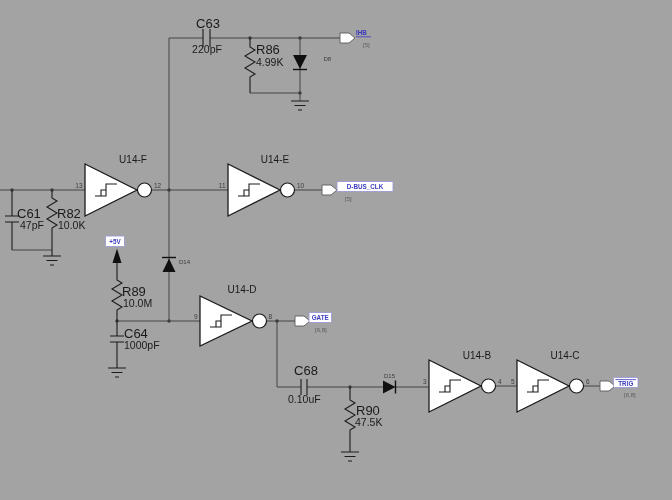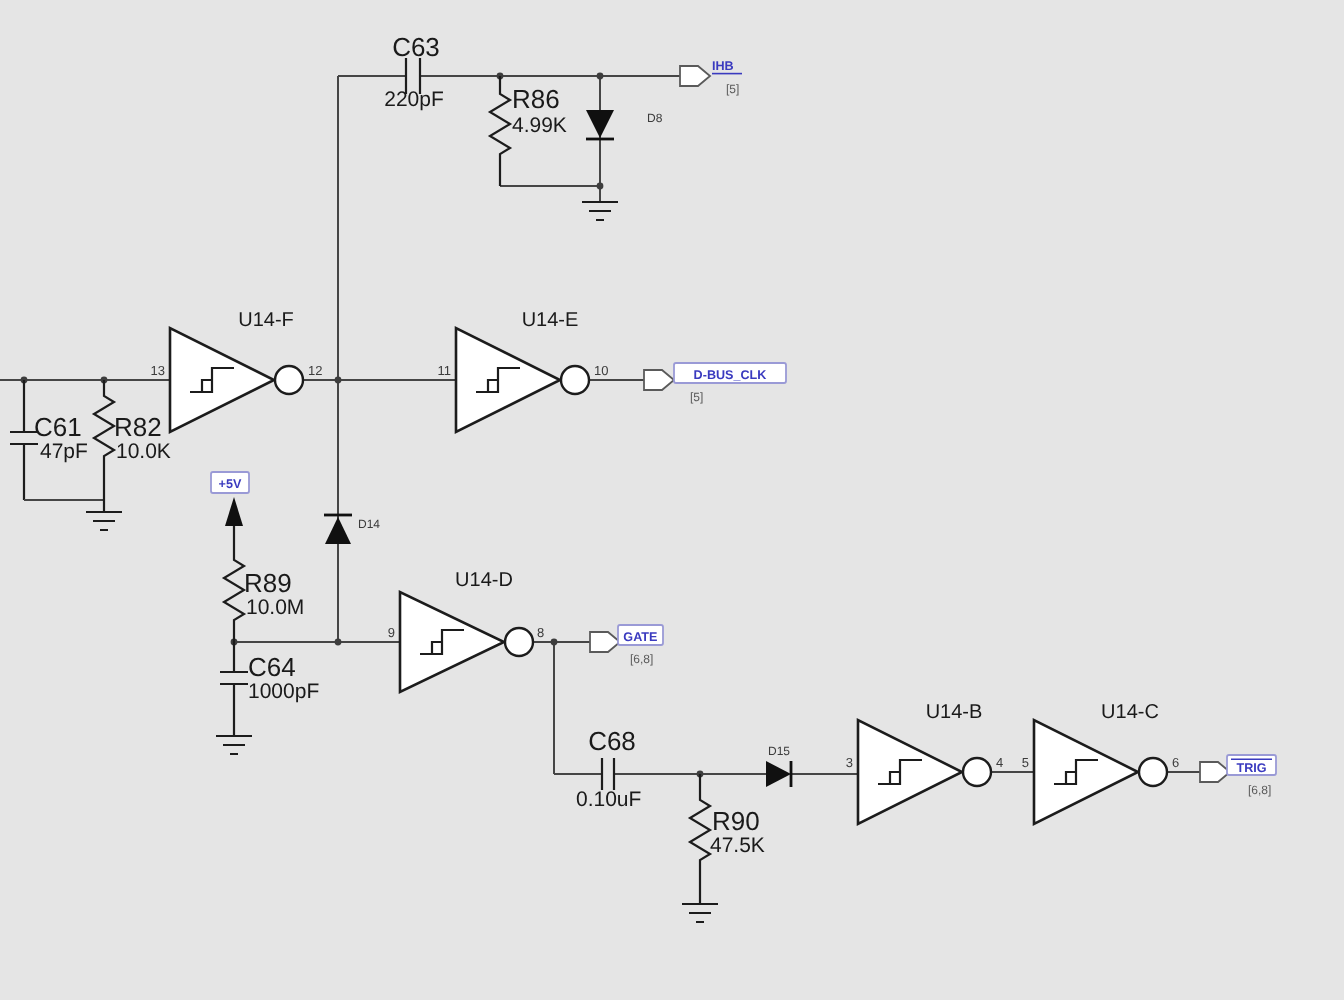--- a/index.html
+++ b/index.html
@@ -1,16 +1,16 @@
 <!DOCTYPE html>
 <html><head>
 <meta charset="utf-8">
 <style>
   html,body{margin:0;padding:0;background:#ffffff;}
-  .stage{position:relative;width:672px;height:500px;background:#e5e5e5;overflow:hidden;
+  .stage{position:relative;width:672px;height:500px;background:#a3a3a3;overflow:hidden;
          font-family:"Liberation Sans",sans-serif;}
   svg{display:block;}
   .wire{stroke:#454545;stroke-width:1;fill:none;}
   .sym{stroke:#1c1c1c;stroke-width:1.1;fill:none;}
   .tri{fill:#ffffff;stroke:#1c1c1c;stroke-width:1.3;}
   .bub{fill:#ffffff;stroke:#1c1c1c;stroke-width:1.2;}
   .dio{fill:#101010;stroke:none;}
   .dbar{stroke:#101010;stroke-width:1.4;fill:none;}
   .dot{fill:#3d3d3d;}
   .tag{fill:#ffffff;stroke:#5a5a5a;stroke-width:0.9;}

